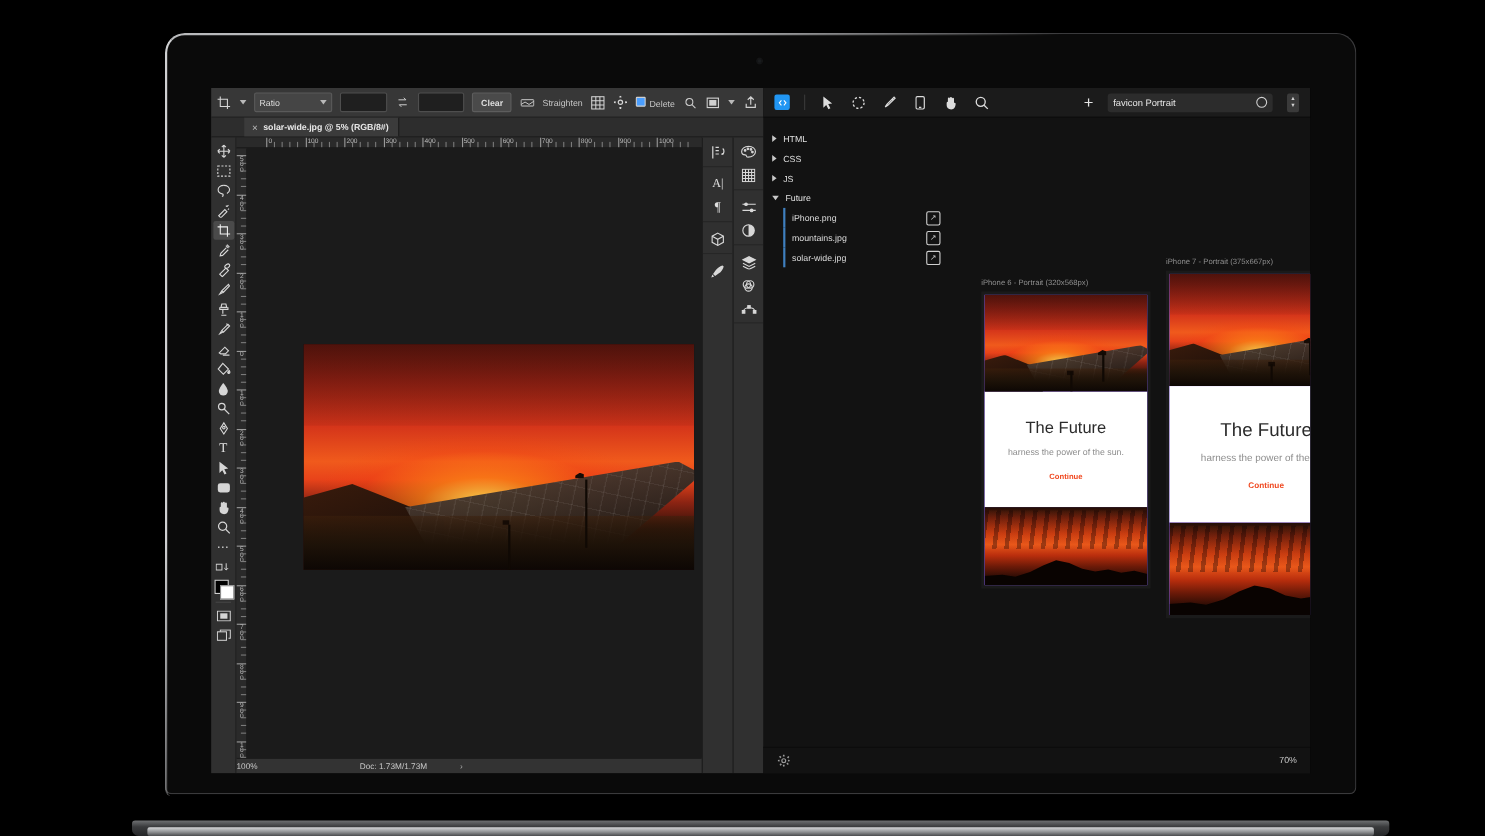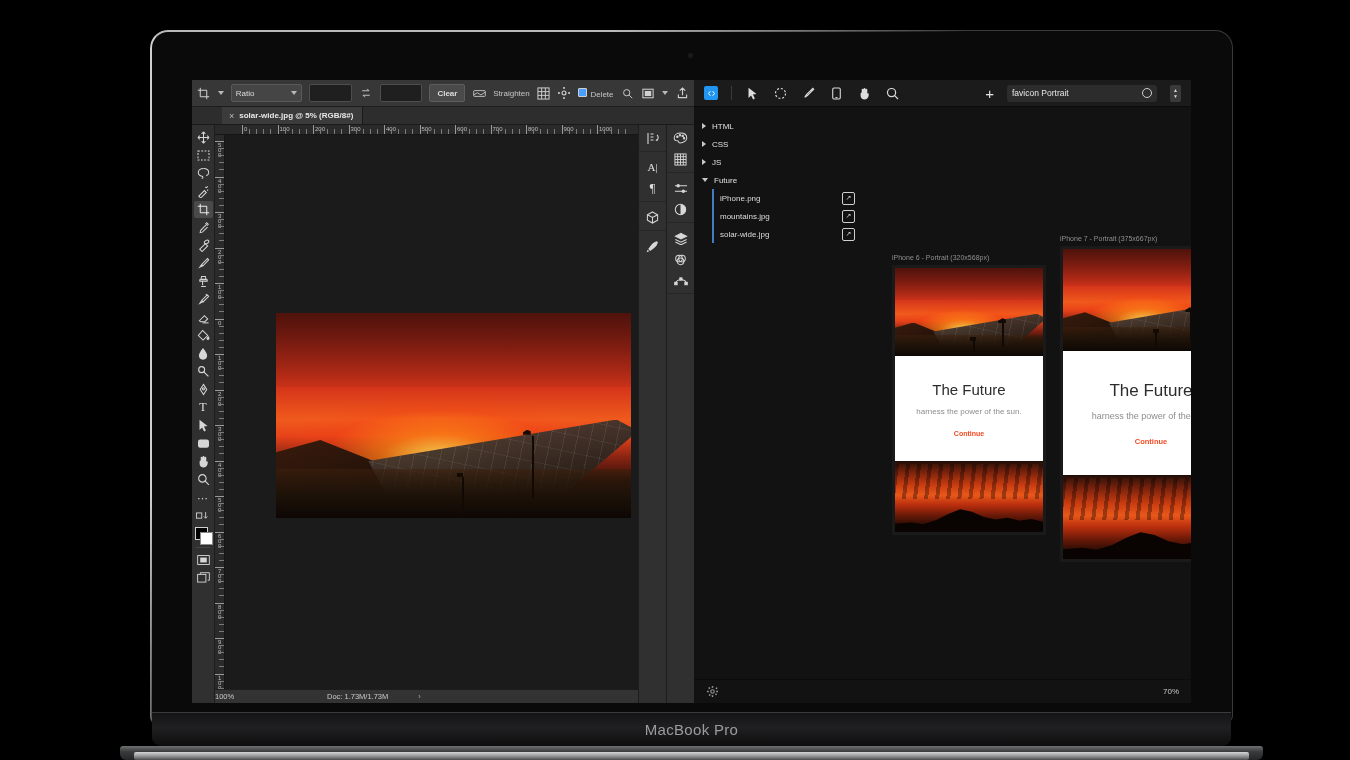--- a/index.html
+++ b/index.html
@@ -941,19 +941,16 @@
           <svg width="11" height="11" viewBox="0 0 14 14" fill="#9a9a9a">
             <circle cx="7" cy="7" r="2.2" fill="none" stroke="#9a9a9a" stroke-width="1.4"></circle>
             <path d="M6.2 0h1.6l.3 2.2h-2.2zM6.2 14h1.6l.3-2.2h-2.2zM0 6.2v1.6l2.2.3v-2.2zM14 6.2v1.6l-2.2.3v-2.2zM1.6 2.4l1.1-1.1 1.7 1.4-1.4 1.4zM10 10.5l1.4-1.4 1.4 1.7-1.1 1.1zM12.4 1.6l1.1 1.1-1.4 1.7-1.4-1.4zM3.5 10l1.4 1.4-1.7 1.4-1.1-1.1z"></path>
           </svg>
         </div>
         <div class="dv-zoom">70%</div>
       </div>
     </div>
   </div>
 
-  <div class="chin">
-    <span class="chin-label">MacBook Pro</span>
-  </div>
   <div class="base"></div>
   <div class="base-lip"></div>
 
 </div>
 
 </body></html>

